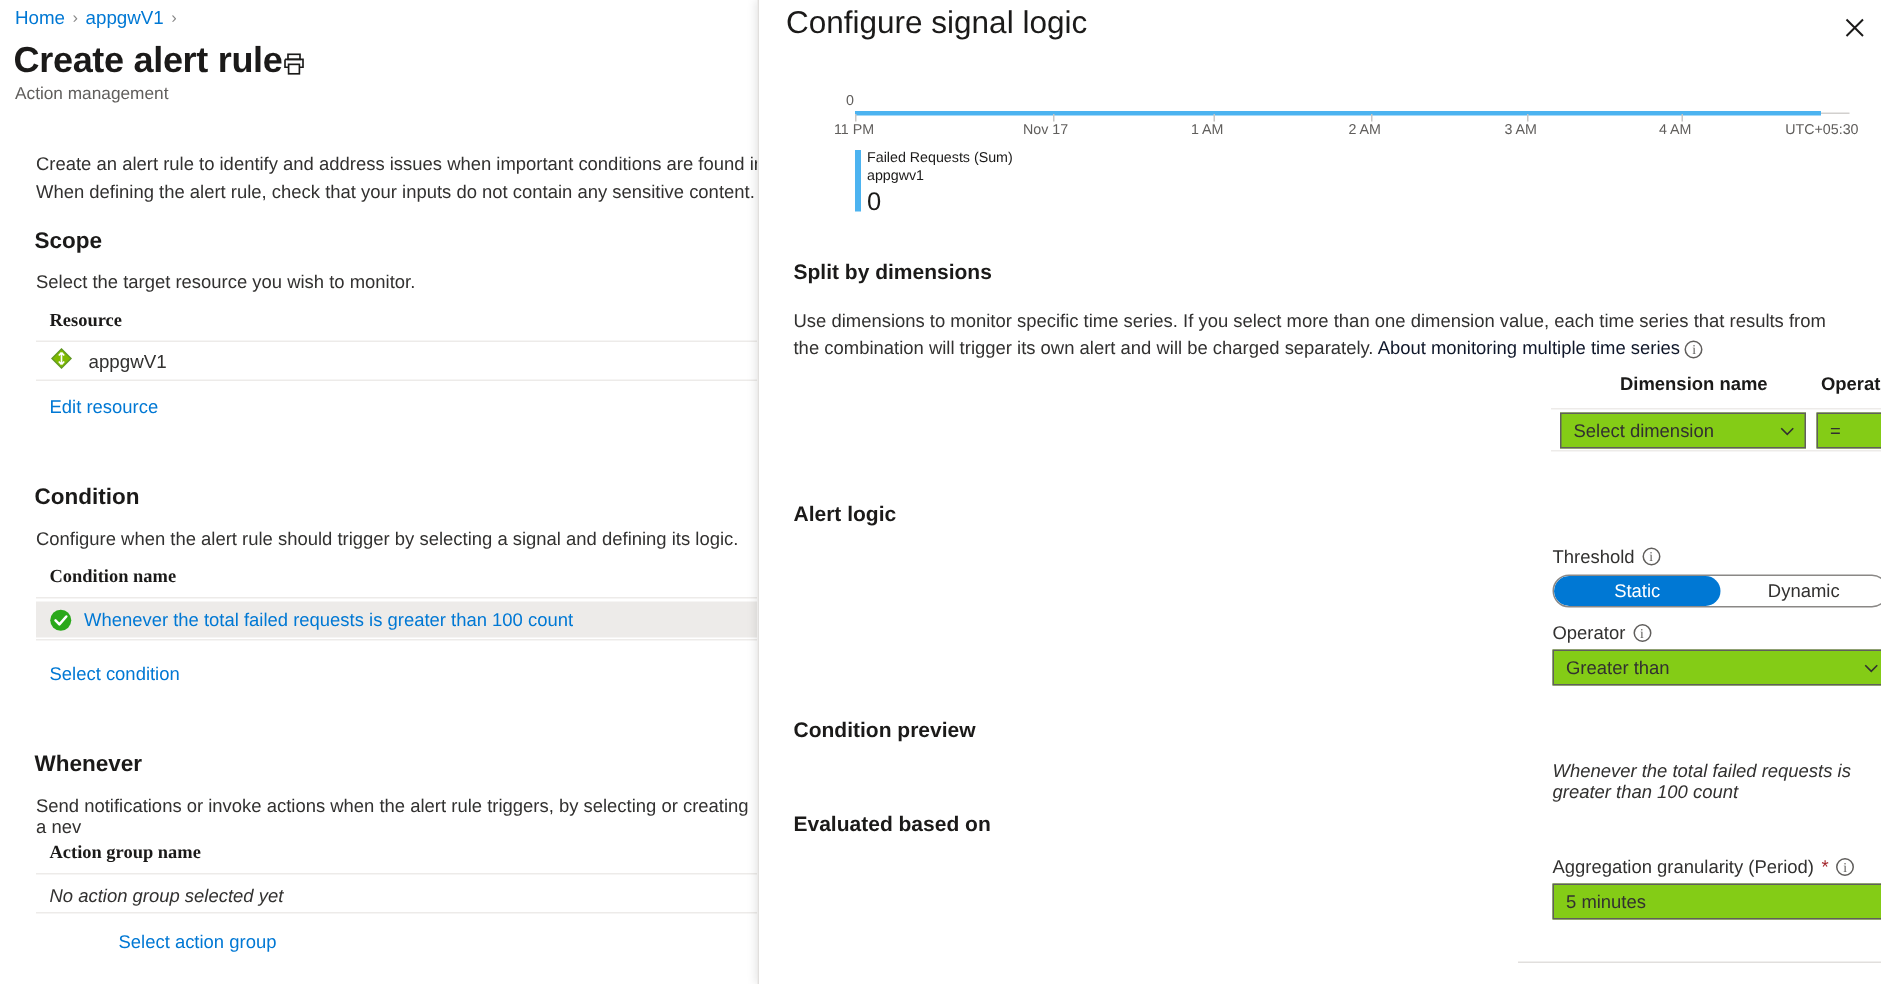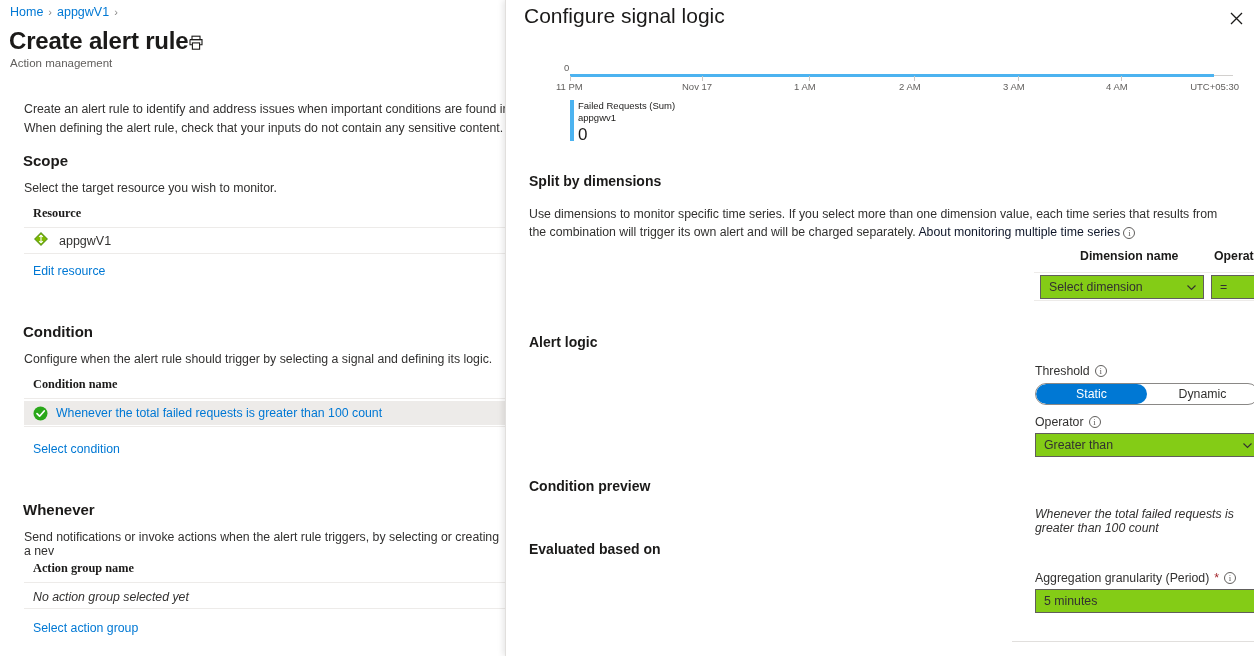--- a/index.html
+++ b/index.html
@@ -249,21 +249,21 @@
     </div>
     <div class="row-line" style="top:426px;"></div>
     <div class="link" style="top:442px;">Select condition</div>
 
     <div class="sec-head" style="top:501px;">Whenever</div>
     <div class="sec-desc" style="top:530px;">Send notifications or invoke actions when the alert rule triggers, by selecting or creating a nev</div>
     <div class="col-head" style="top:561px;">Action group name</div>
     <div class="row-line" style="top:582px;"></div>
     <div class="noaction">No action group selected yet</div>
     <div class="row-line" style="top:608px;"></div>
-    <div class="link" style="top:621px;">Select action group</div>
+    <div class="link" style="top:621px;margin-left:46px;">Select action group</div>
   </div>
 
   <div class="flyout">
 
     <div class="fly-title">Configure signal logic</div>
 
     <div class="close-btn">
       <svg width="13" height="13" viewBox="0 0 13 13" stroke="#1b1a19" stroke-width="1.3">
         <path d="M1 1 L12 12 M12 1 L1 12"></path>
       </svg>

